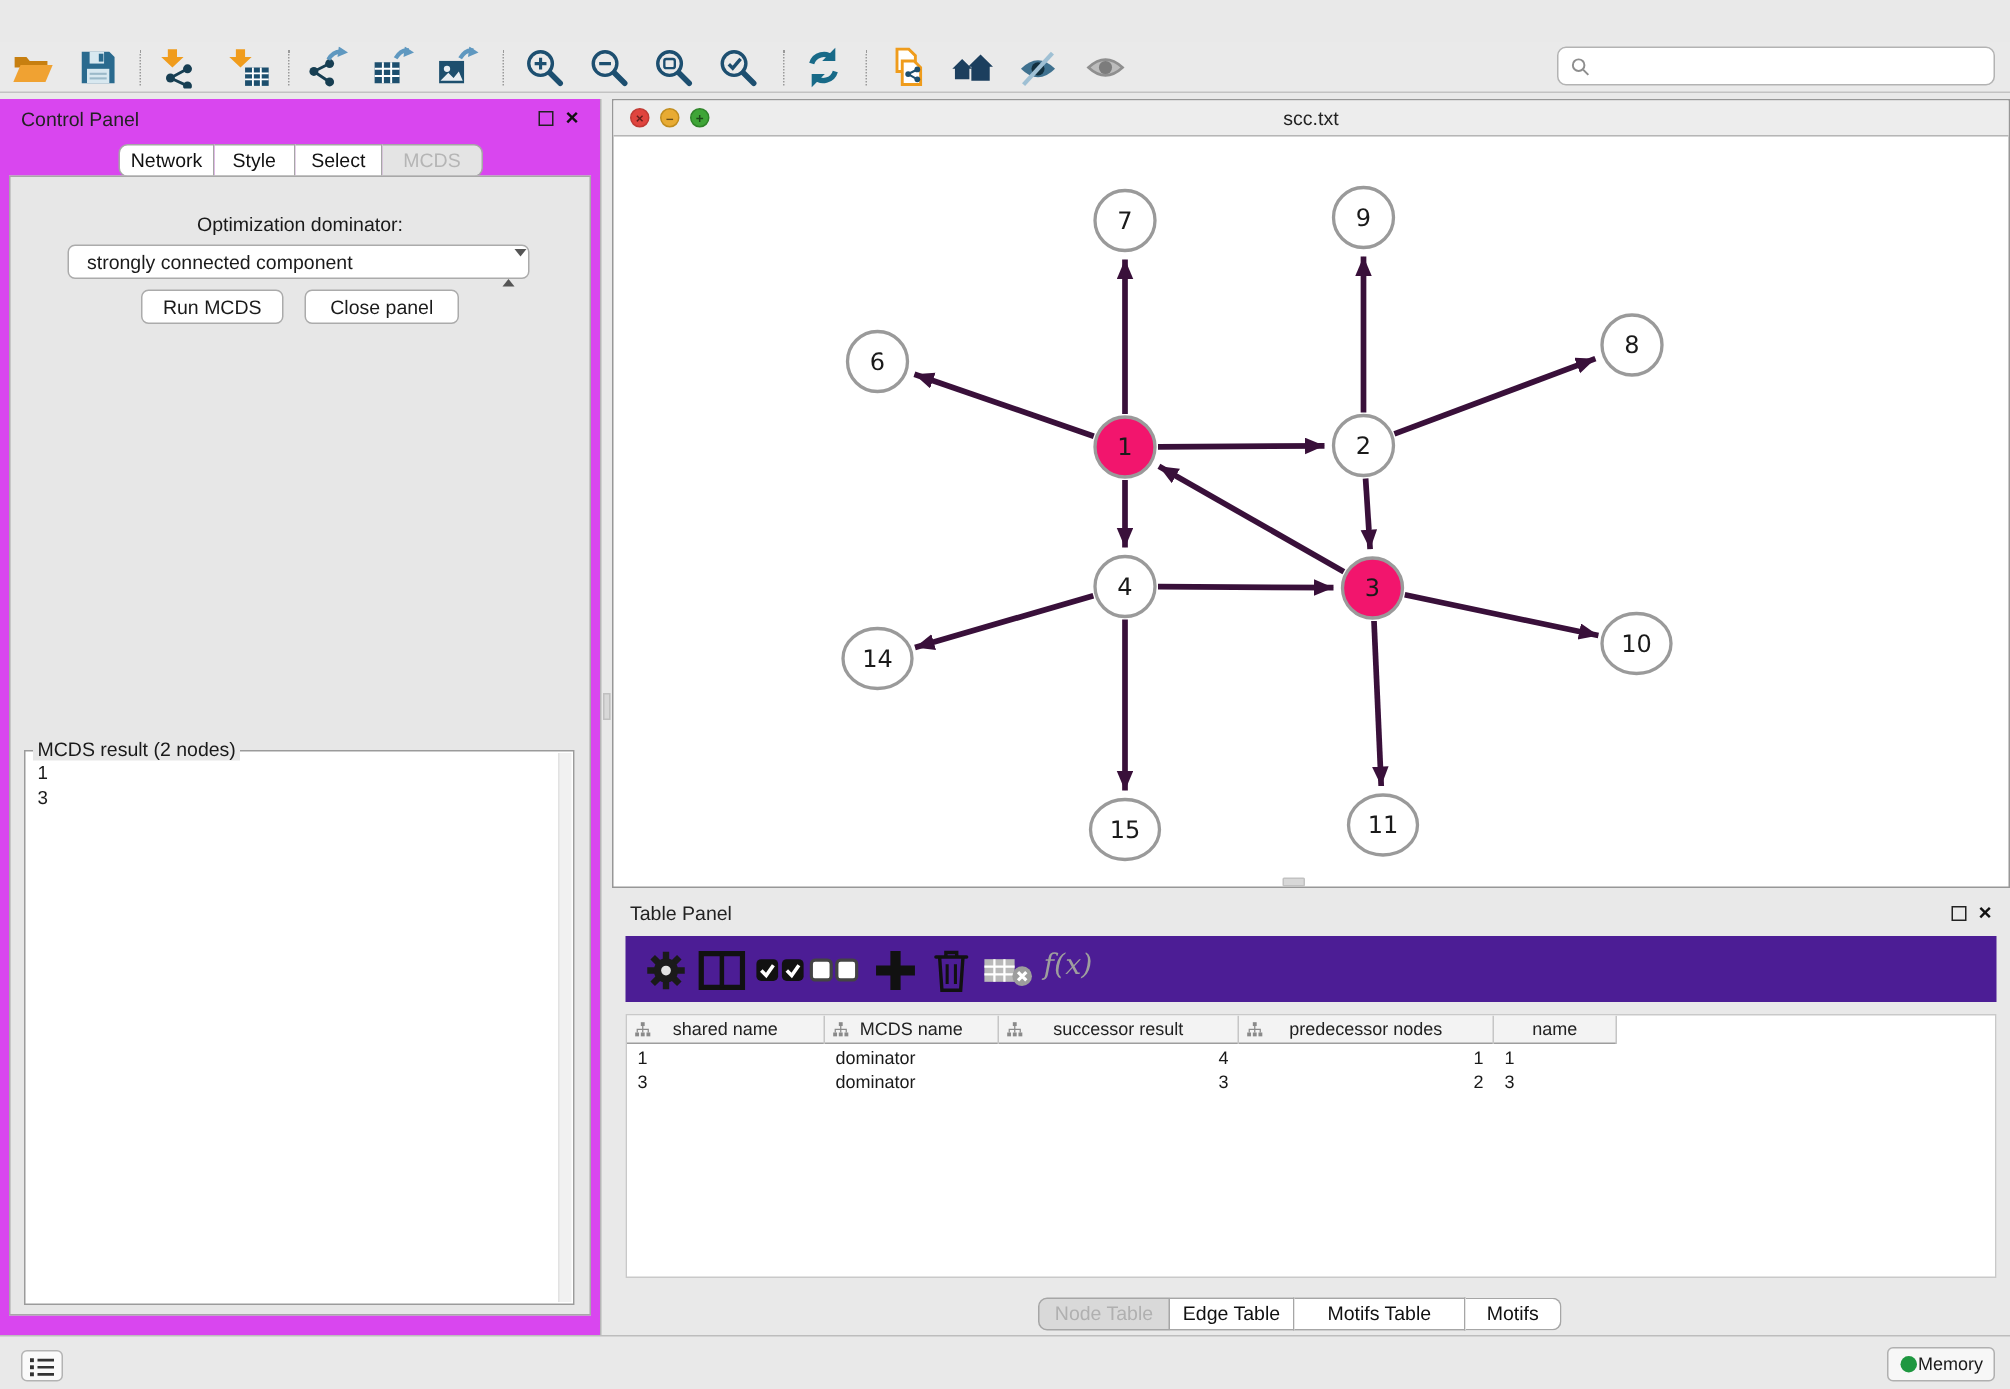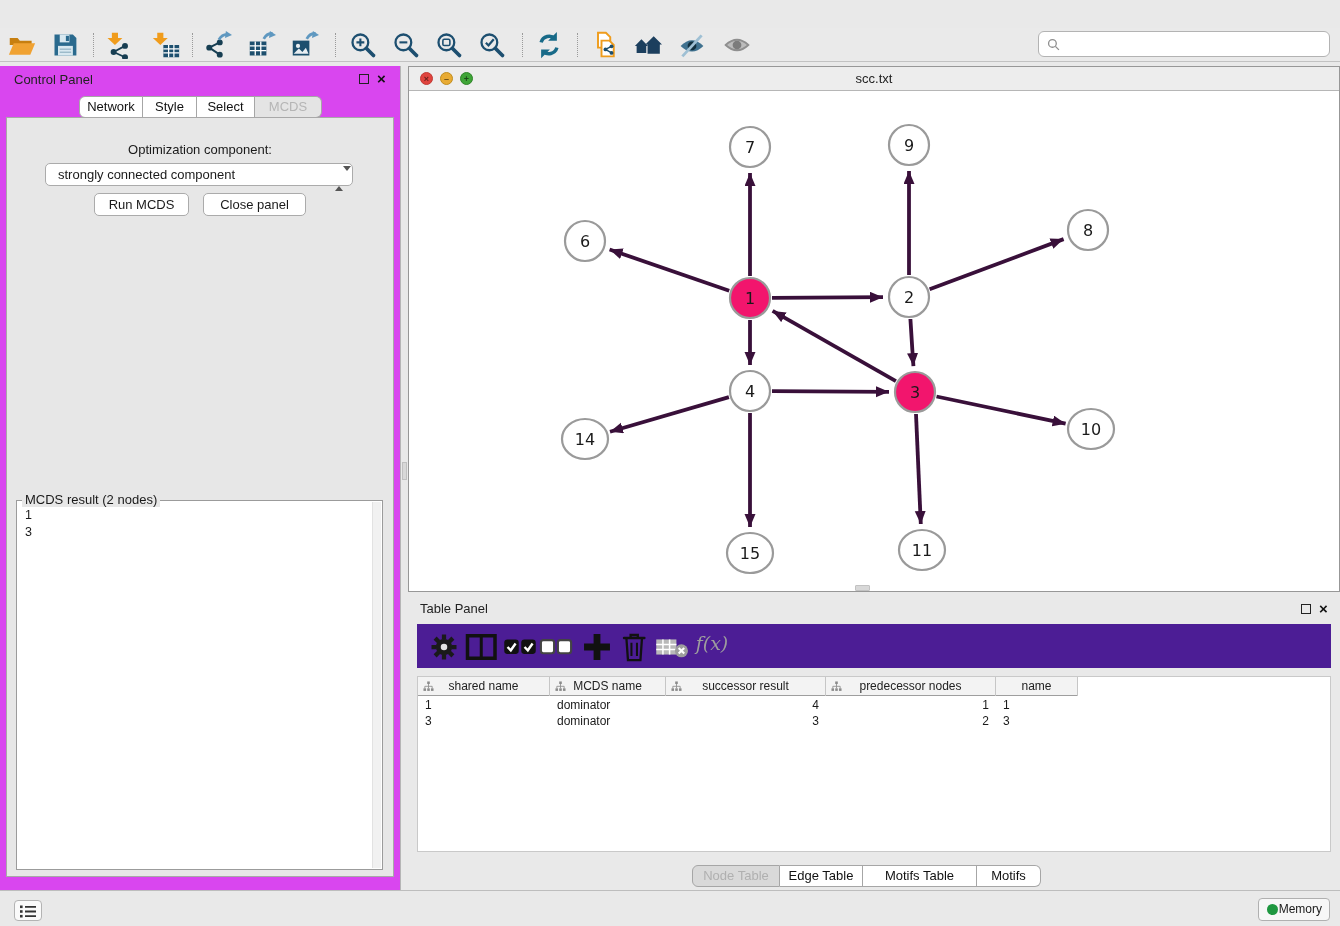--- a/index.html
+++ b/index.html
@@ -228,21 +228,21 @@
     <span class="panel-title" style="position:absolute;left:14px;top:6px">Control Panel</span>
     <span class="float-btn" style="left:359px;top:8px"></span>
     <span class="close-btn" style="left:377px;top:6px">×</span>
     <div id="cp-tabs">
         <span class="seg first" style="left: 79px; top: 30px; width: 64px;">Network</span>
         <span class="seg" style="left: 143px; top: 30px; width: 54px; border-left: none;">Style</span>
         <span class="seg" style="left: 197px; top: 30px; width: 58px; border-left: none;">Select</span>
         <span class="seg last active" style="left: 255px; top: 30px; width: 67px; border-left: none;">MCDS</span>
       </div>
     <div class="cp-box"></div>
-    <div class="opt-label">Optimization component:</div>
+    <div class="opt-label">Optimization dominator:</div>
     <div class="selectbox">
       <span>strongly connected component</span>
       <span class="chev"><span class="up"></span><span class="dn"></span></span>
     </div>
     <div class="btn" style="left:94px;top:127px;width:95px">Run MCDS</div>
     <div class="btn" style="left:203px;top:127px;width:103px">Close panel</div>
     <div class="result-box">
       <span class="result-label">MCDS result (2 nodes)</span>
       <div class="result-text" id="result-text">1
 3</div>

